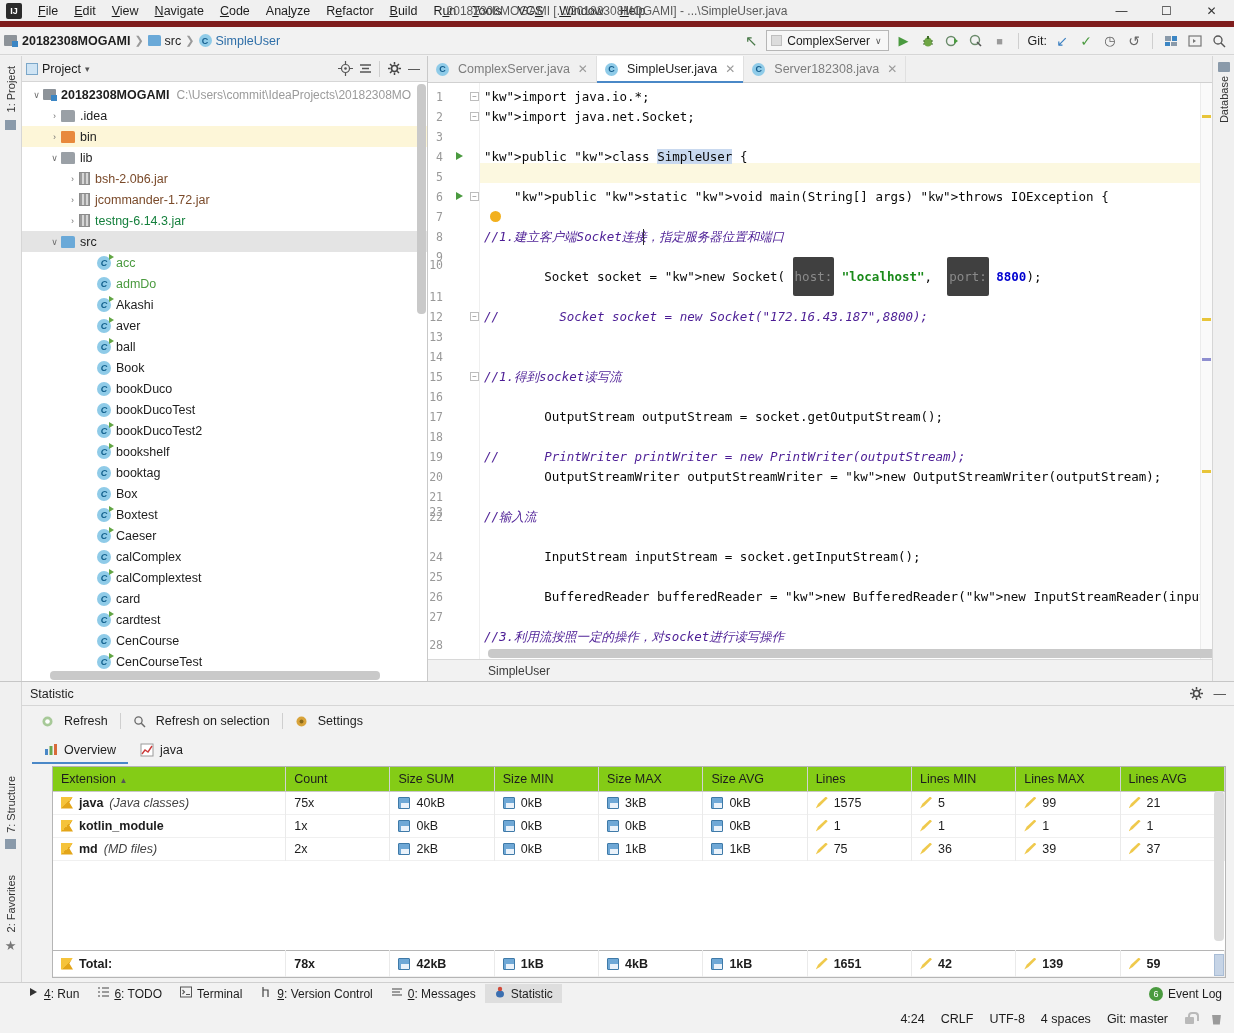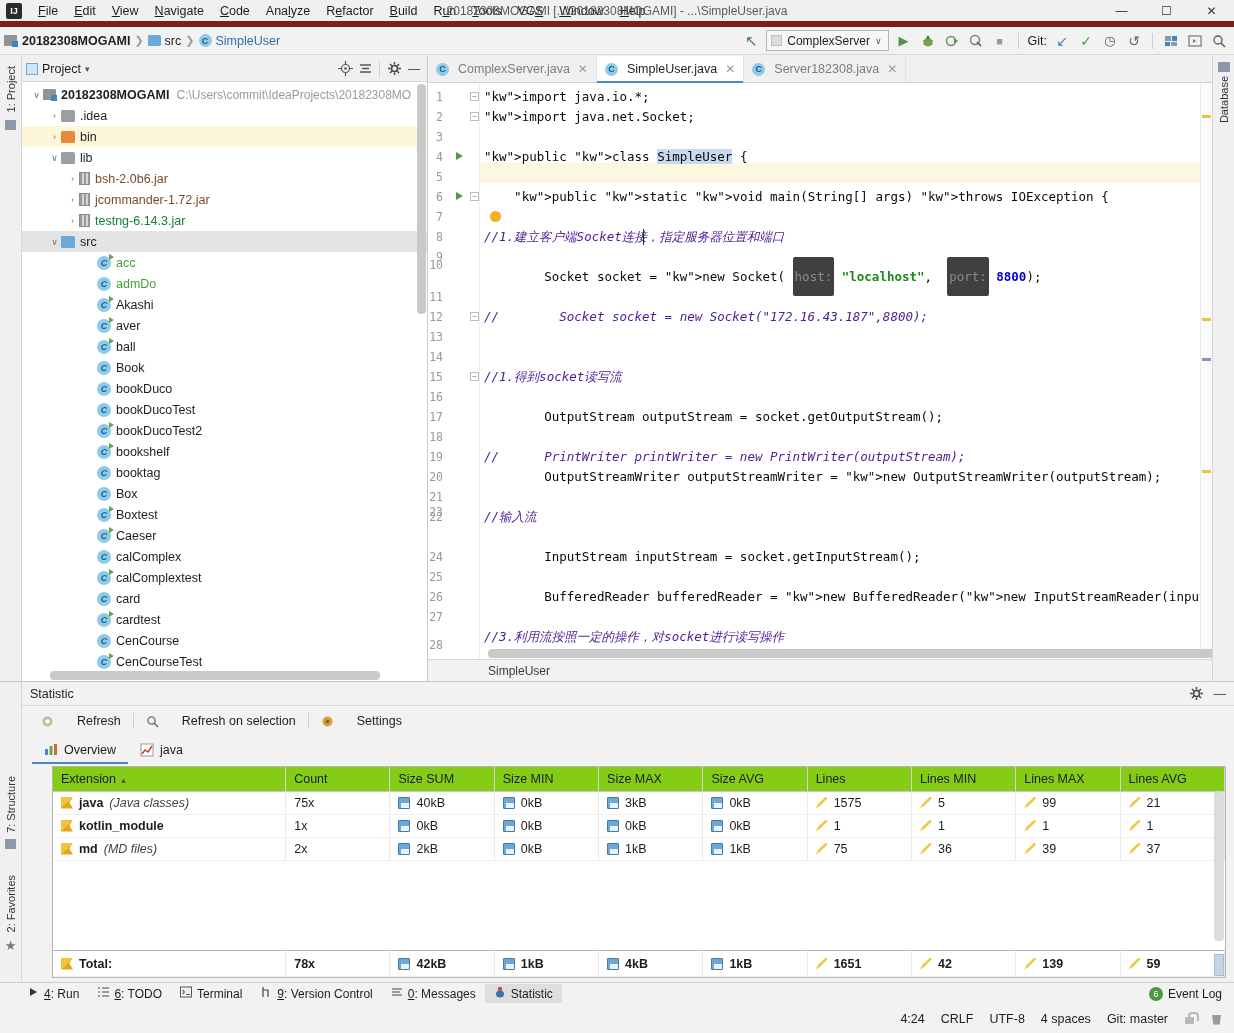--- a/index.html
+++ b/index.html
@@ -143,21 +143,21 @@
   
   #stat-panel { position:absolute; left:0; top:681px; width:1234px; height:301px;
                 background:#f2f2f2; border-top:1px solid #c6c6c6; display:flex; }
   #stat-left-strip { width:22px; background:#f0f0f0; border-right:1px solid #d6d6d6;
                      display:flex; flex-direction:column; align-items:center; padding-top:90px;}
   #stat-body { flex:1; display:flex; flex-direction:column; min-width:0; }
   #stat-title { height:24px; display:flex; align-items:center; padding:0 8px;
                 font-size:12.5px; border-bottom:1px solid #d6d6d6; background:#f2f2f2;}
   #stat-title-right { margin-left:auto; display:flex; gap:8px; align-items:center;}
   #stat-toolbar { height:30px; display:flex; align-items:center; gap:0; padding:0 10px; font-size:12.5px;}
-  .stbtn { display:flex;align-items:center;gap:23px;padding:2px 9px;}
+  .stbtn { display:flex;align-items:center;gap:10px;padding:2px 9px;}
   #stat-tabs { height:28px; display:flex; align-items:stretch; padding-left:10px; }
   .stab { display:flex;align-items:center;gap:6px;padding:0 12px;font-size:12.5px;position:relative;}
   .stab.active:after{content:"";position:absolute;left:0;right:0;bottom:0;height:2px;background:#4a88c7;}
   #table-area { flex:1; margin:2px 8px 4px 30px; background:#fff; border:1px solid #b5b5b5;
                 display:flex; flex-direction:column; min-height:0; position:relative;}
   table { border-collapse:collapse; width:100%; font-size:12.5px;}
   thead th { background:#84cc16; border-right:1px solid #d2d2d2; border-bottom:1px solid #c8c8c8;
              text-align:left; font-weight:normal; padding:4px 8px; height:24px; white-space:nowrap;}
   tbody td { border-right:1px solid #eaeaea; padding:3px 8px; height:23px; white-space:nowrap;}
   tbody tr { border-bottom:1px solid #f0f0f0; }

